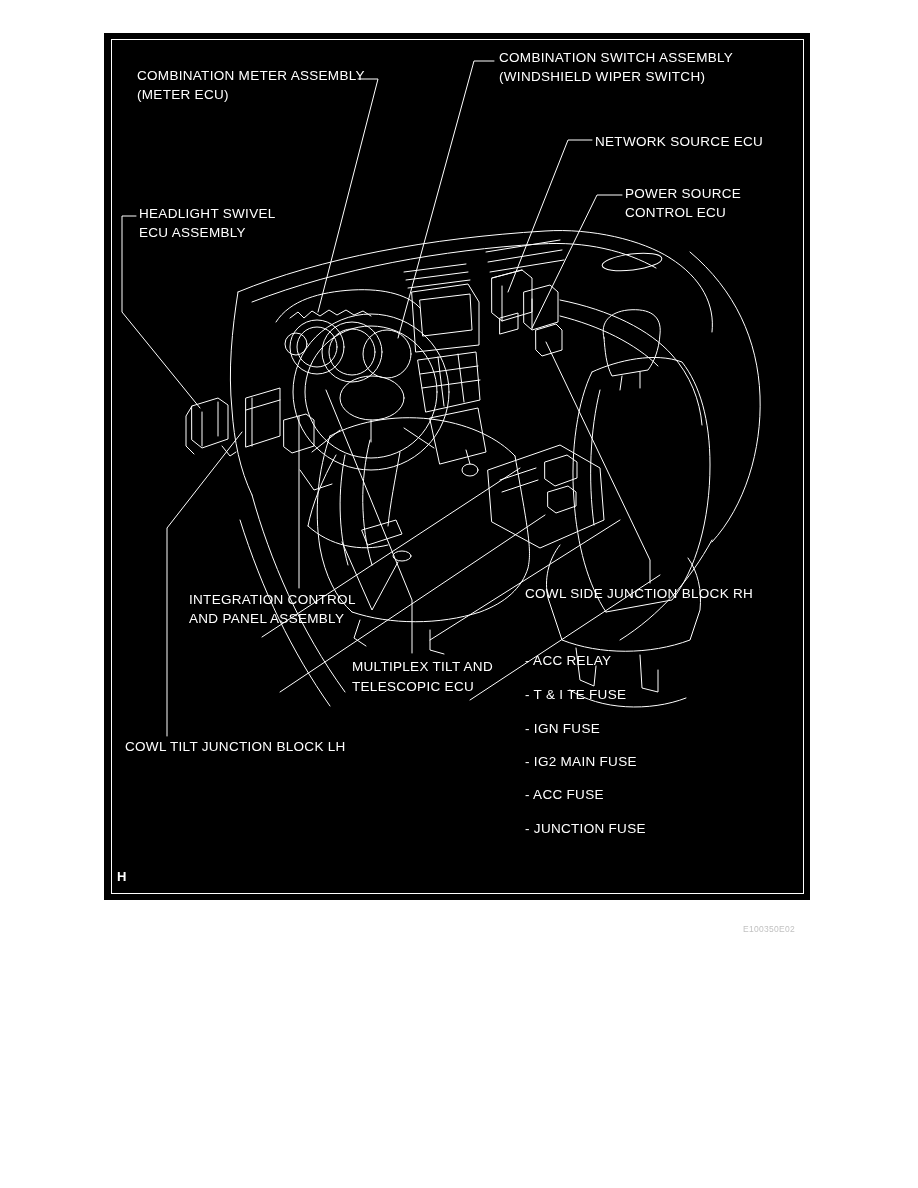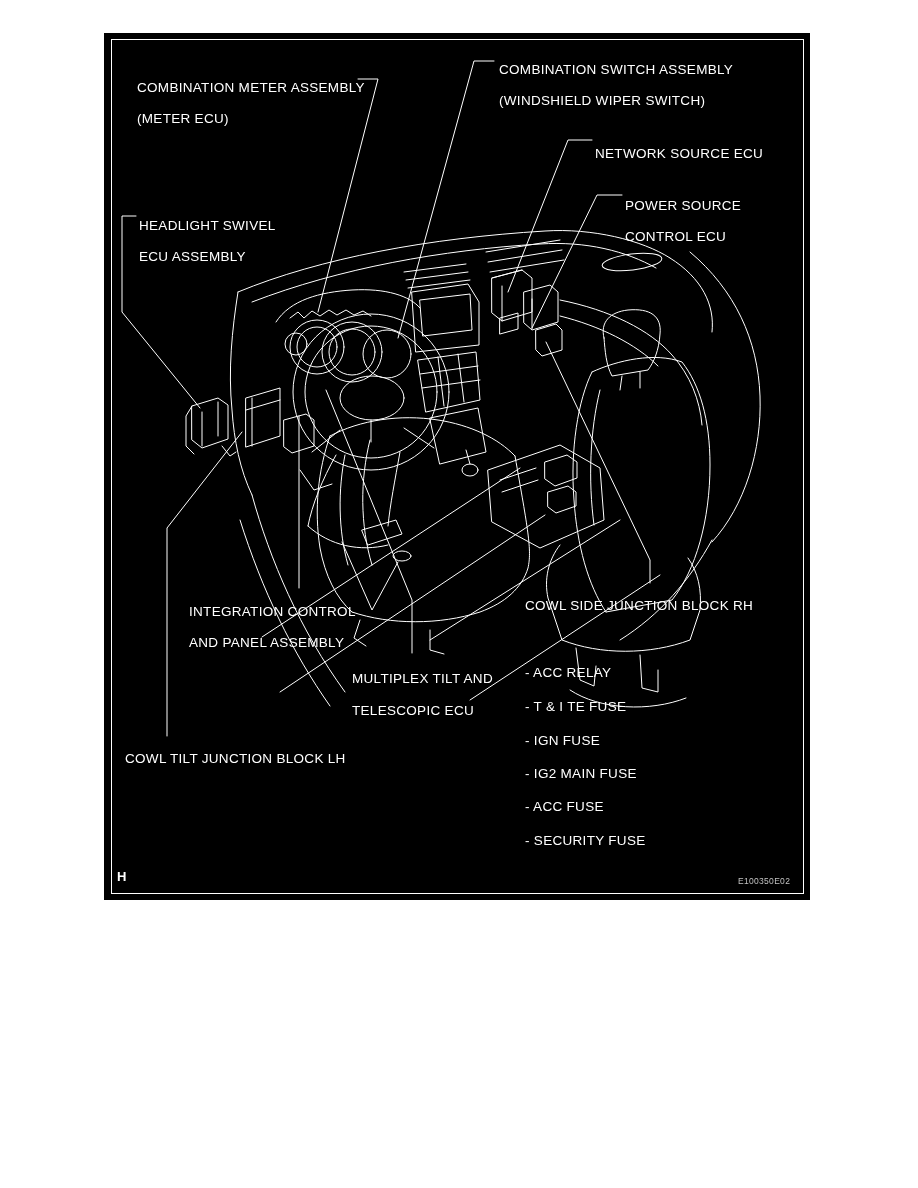--- a/index.html
+++ b/index.html
@@ -2,23 +2,23 @@
 <html><head>
 <meta charset="utf-8">
 <style>
   html,body{margin:0;padding:0;background:#ffffff;}
   .page{position:relative;width:918px;height:1188px;background:#ffffff;overflow:hidden;
         font-family:"Liberation Sans", sans-serif;}
   .figure{position:absolute;left:104px;top:33px;width:706px;height:867px;background:#000000;}
   .inner-border{position:absolute;left:111px;top:39px;width:691px;height:853px;border:1.5px solid #ffffff;}
   svg.art{position:absolute;left:0;top:0;pointer-events:none;}
   .lbl{position:absolute;color:#ffffff;font-size:13.5px;line-height:18.5px;letter-spacing:0.3px;white-space:nowrap;}
-  .lbl span{display:block;margin-top:12px;}
+  .lbl span{display:block;}
   .corner{position:absolute;color:#ffffff;font-size:13px;font-weight:bold;}
-  .figcode{position:absolute;color:#c2c2c2;font-size:8.5px;letter-spacing:0.3px;width:62px;text-align:left;}
+  .figcode{position:absolute;color:#c2c2c2;font-size:8.5px;letter-spacing:0.3px;width:62px;text-align:center;margin-top:48px;}
 </style>
 </head>
 <body>
 
 <div class="page">
 
   <div class="figure"></div>
   <div class="inner-border"></div>
 
   <svg class="art" width="918" height="1188" viewBox="0 0 918 1188" fill="none" stroke="#ffffff" stroke-width="1" stroke-linecap="round" stroke-linejoin="round">
@@ -195,20 +195,20 @@
   <div class="lbl" style="left:525px;top:720px">
     <span>- IGN FUSE</span>
   </div>
   <div class="lbl" style="left:525px;top:753px">
     <span>- IG2 MAIN FUSE</span>
   </div>
   <div class="lbl" style="left:525px;top:786px">
     <span>- ACC FUSE</span>
   </div>
   <div class="lbl" style="left:525px;top:820px">
-    <span>- SECURITY FUSE</span>
+    <span>- JUNCTION FUSE</span>
   </div>
 
   <div class="corner" style="left:117px;top:869px">H</div>
 
   <div class="figcode" style="left:738px;top:876px">E100350E02</div>
 
 </div>
 
 </body></html>

